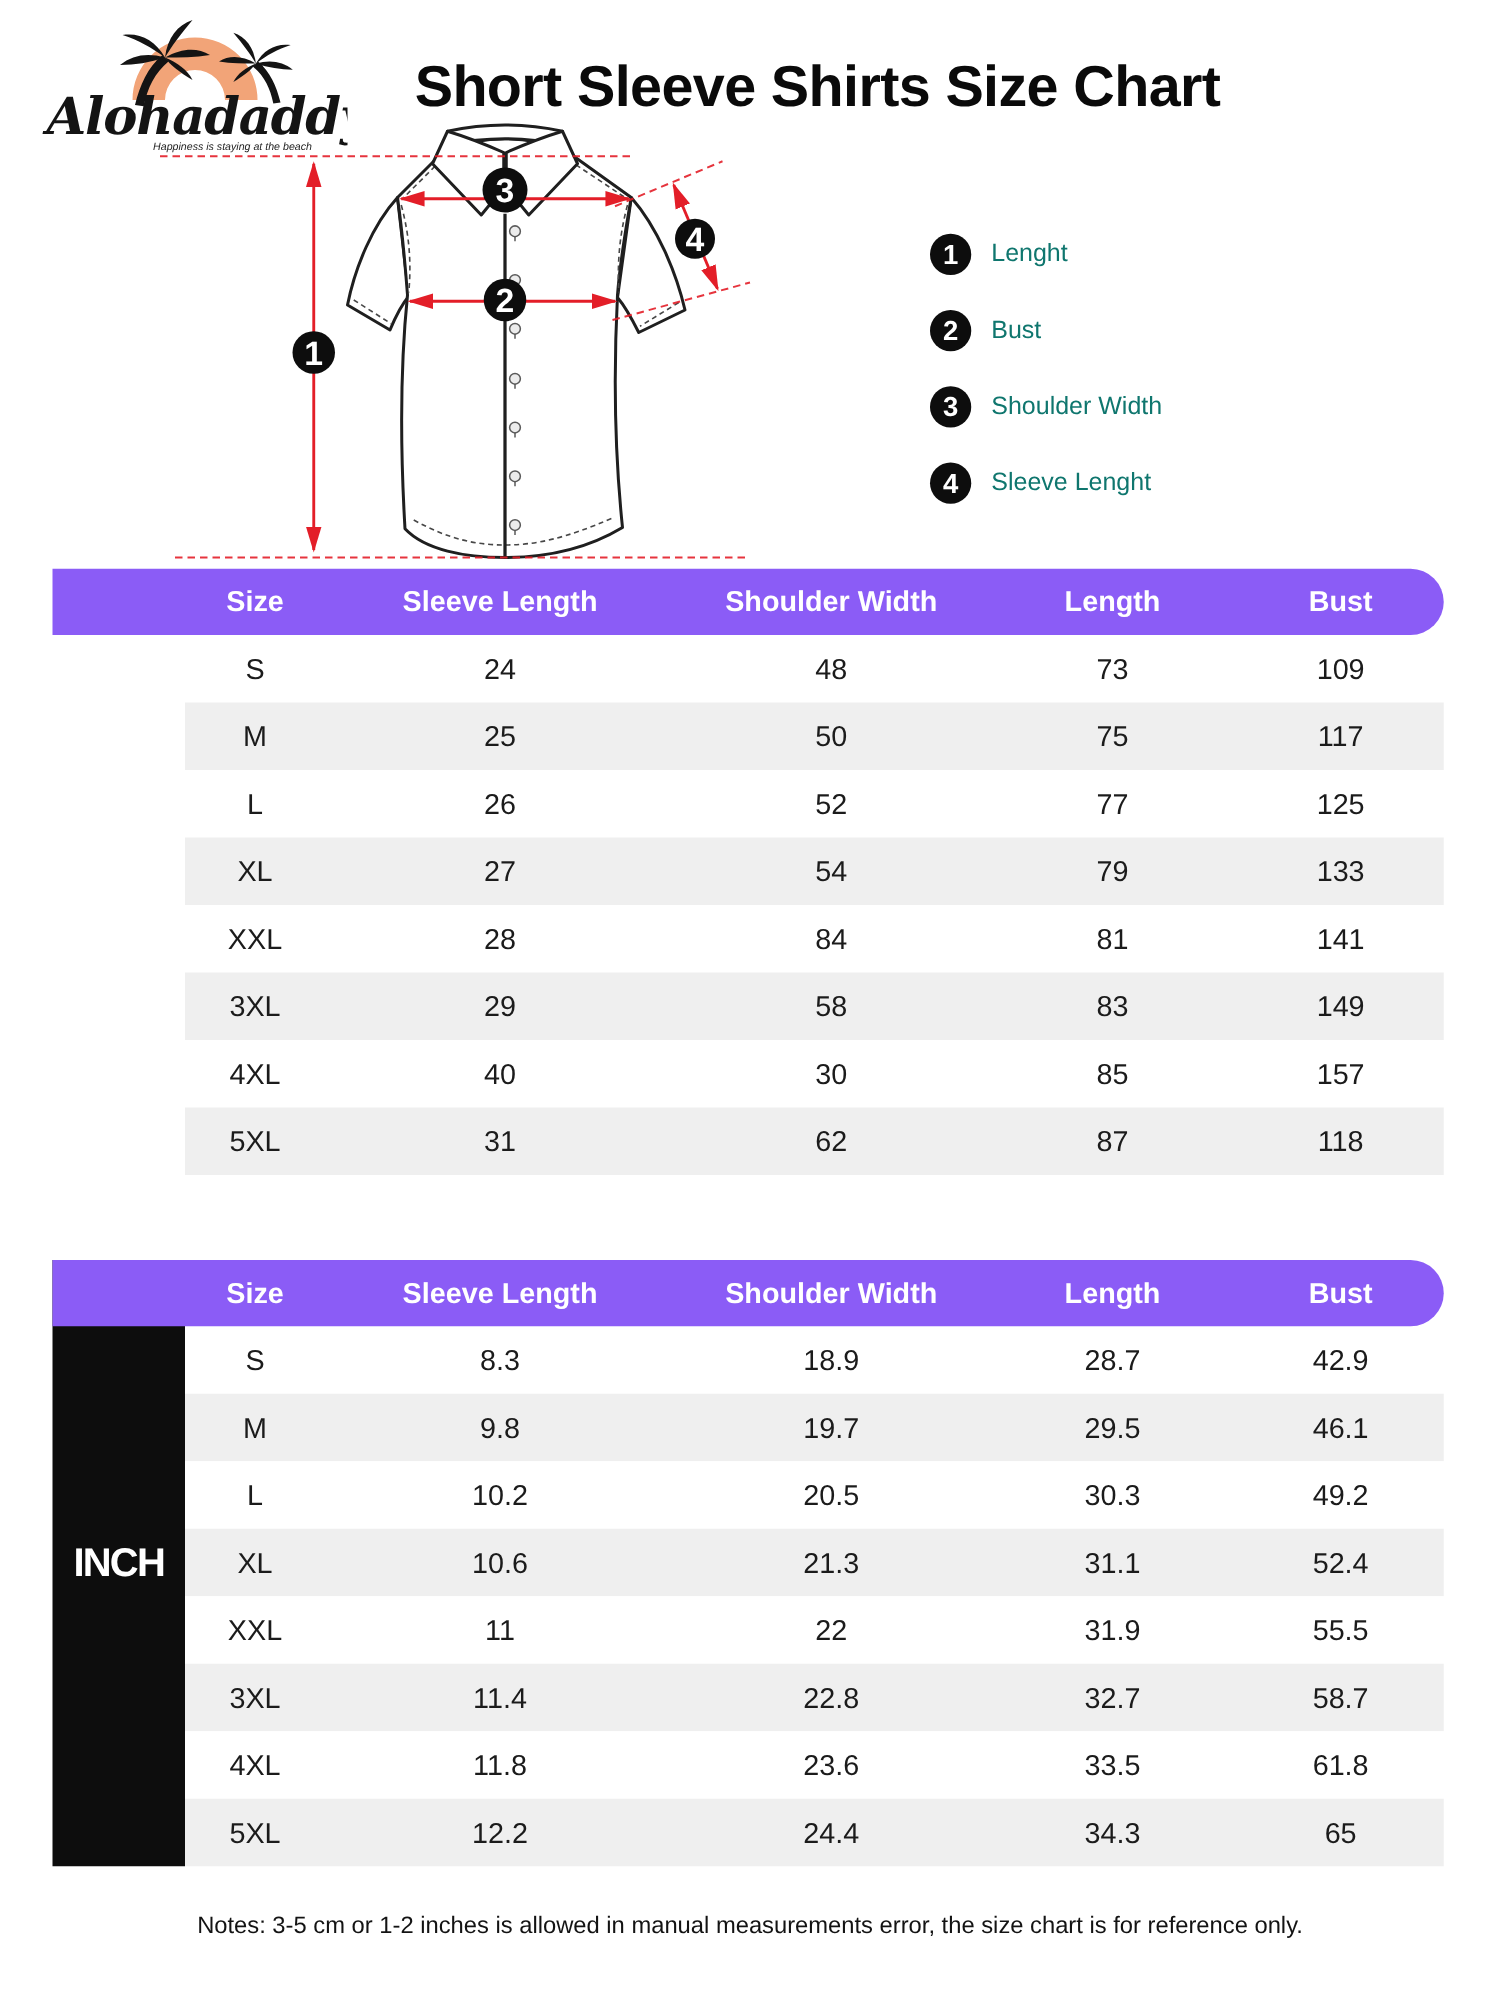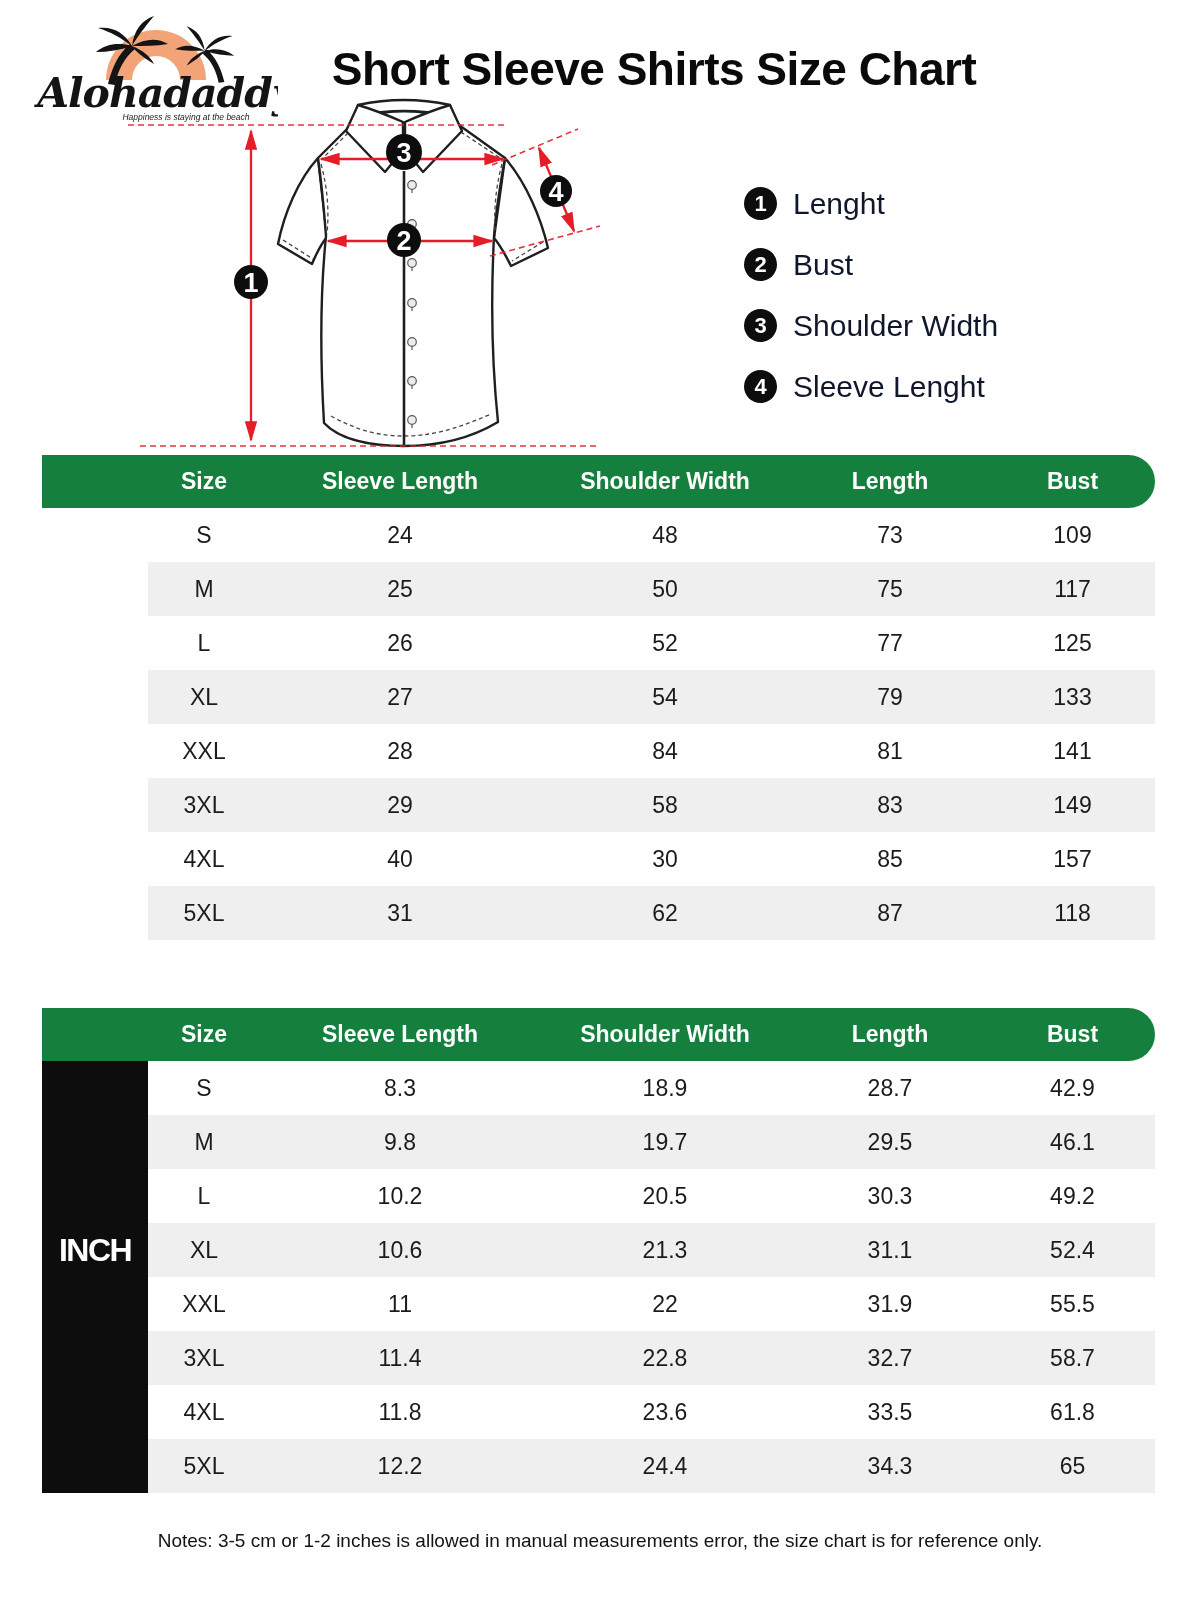--- a/index.html
+++ b/index.html
@@ -17,33 +17,33 @@
   }
   
   .shirt-svg{position:absolute;left:60px;top:95px;width:560px;height:360px}
   .legend{position:absolute;left:744px;top:186px}
   .legend-item{display:flex;align-items:center;height:35px;margin-bottom:26px}
   .lbadge{
     width:33px;height:33px;border-radius:50%;background:#0d0d0d;color:#fff;
     font-weight:bold;font-size:22px;display:flex;align-items:center;justify-content:center;
     margin-right:16px;flex:0 0 33px;
   }
-  .llabel{font-size:30px;color:#0f172a}
+  .llabel{font-size:20px;color:#0f766e}
   
   .size-table{position:absolute;left:42px;width:1113px}
   #cm-table{top:455px}
   #inch-table{top:1008px}
   .side-label{
     position:absolute;left:0;top:0;width:106px;height:485px;background:#0d0d0d;
     color:#fff;font-weight:bold;display:flex;align-items:center;justify-content:center;
   }
   #cm-table .side-label{font-size:50px}
   #inch-table .side-label{font-size:32px;letter-spacing:-1.5px}
   .t-header{
-    position:relative;display:flex;height:53px;background:#15803d;
+    position:relative;display:flex;height:53px;background:#8b5cf6;
     border-radius:0 27px 27px 0;align-items:center;
   }
   .hc{color:#fff;font-weight:bold;font-size:23px;text-align:center}
   .t-body{margin-left:106px}
   .t-row{display:flex;height:54px;align-items:center;background:#ffffff}
   .t-row:nth-child(even){background:#efefef}
   .cell{text-align:center;font-size:23px;color:#1b1b1b}
   .c0{width:106px}.c1{width:112px}.c2{width:280px}.c3{width:250px}.c4{width:200px}.c5{width:165px}
   
   .note{

